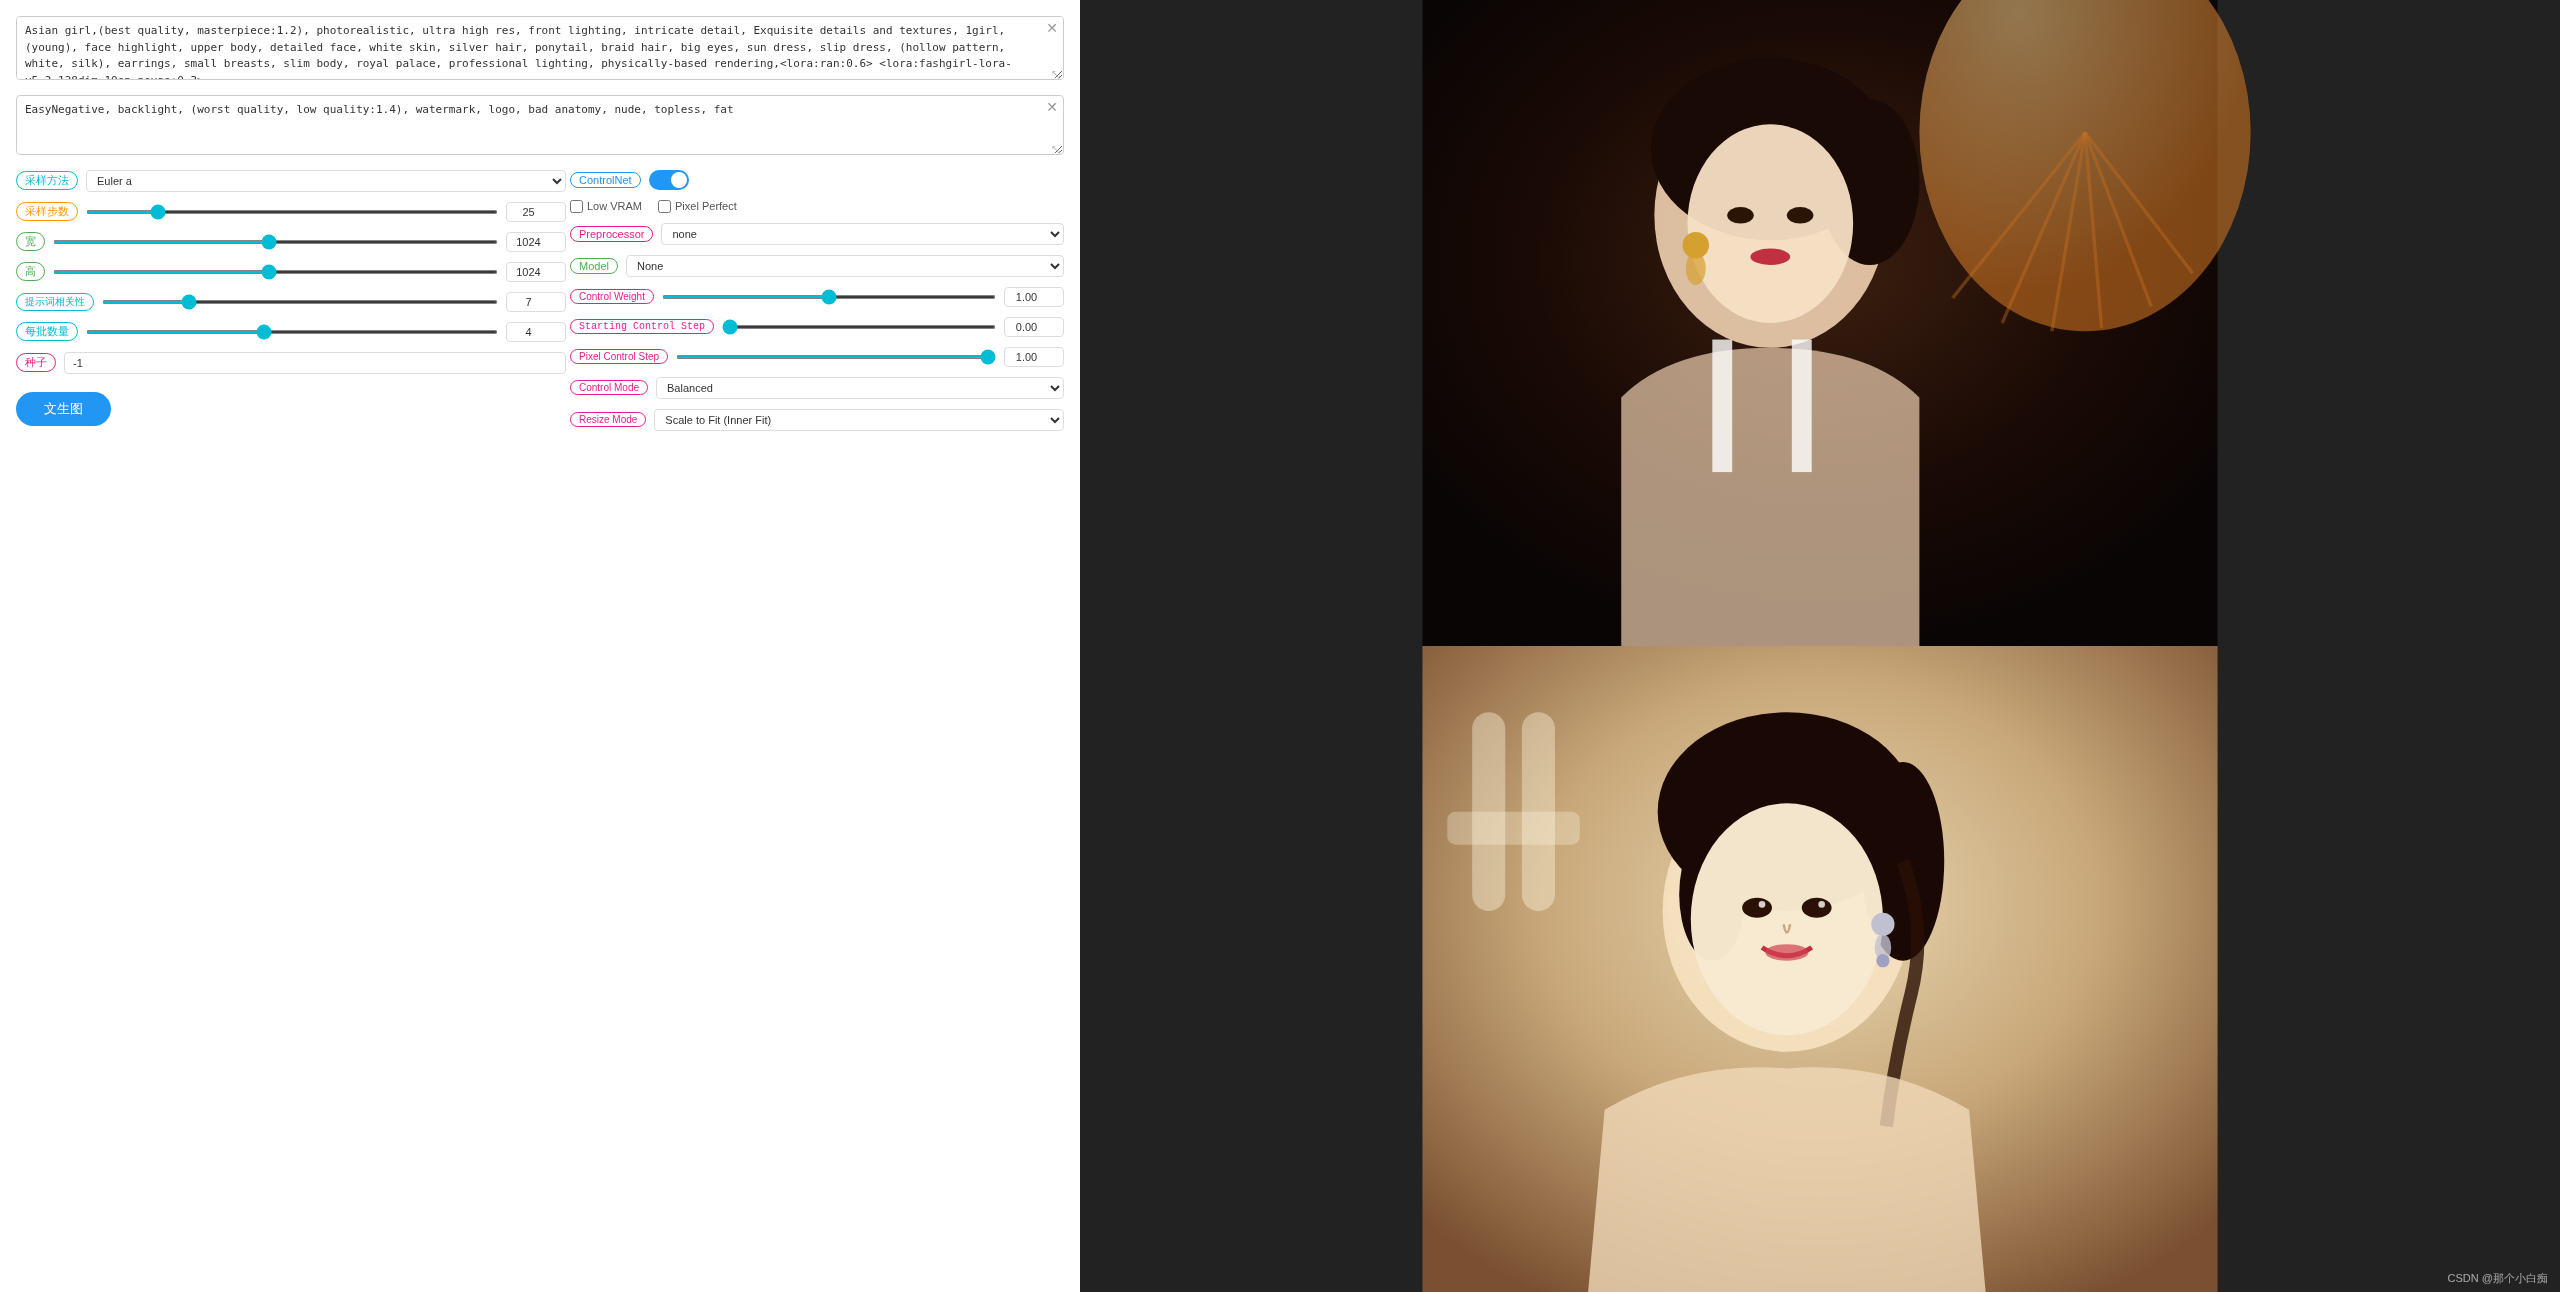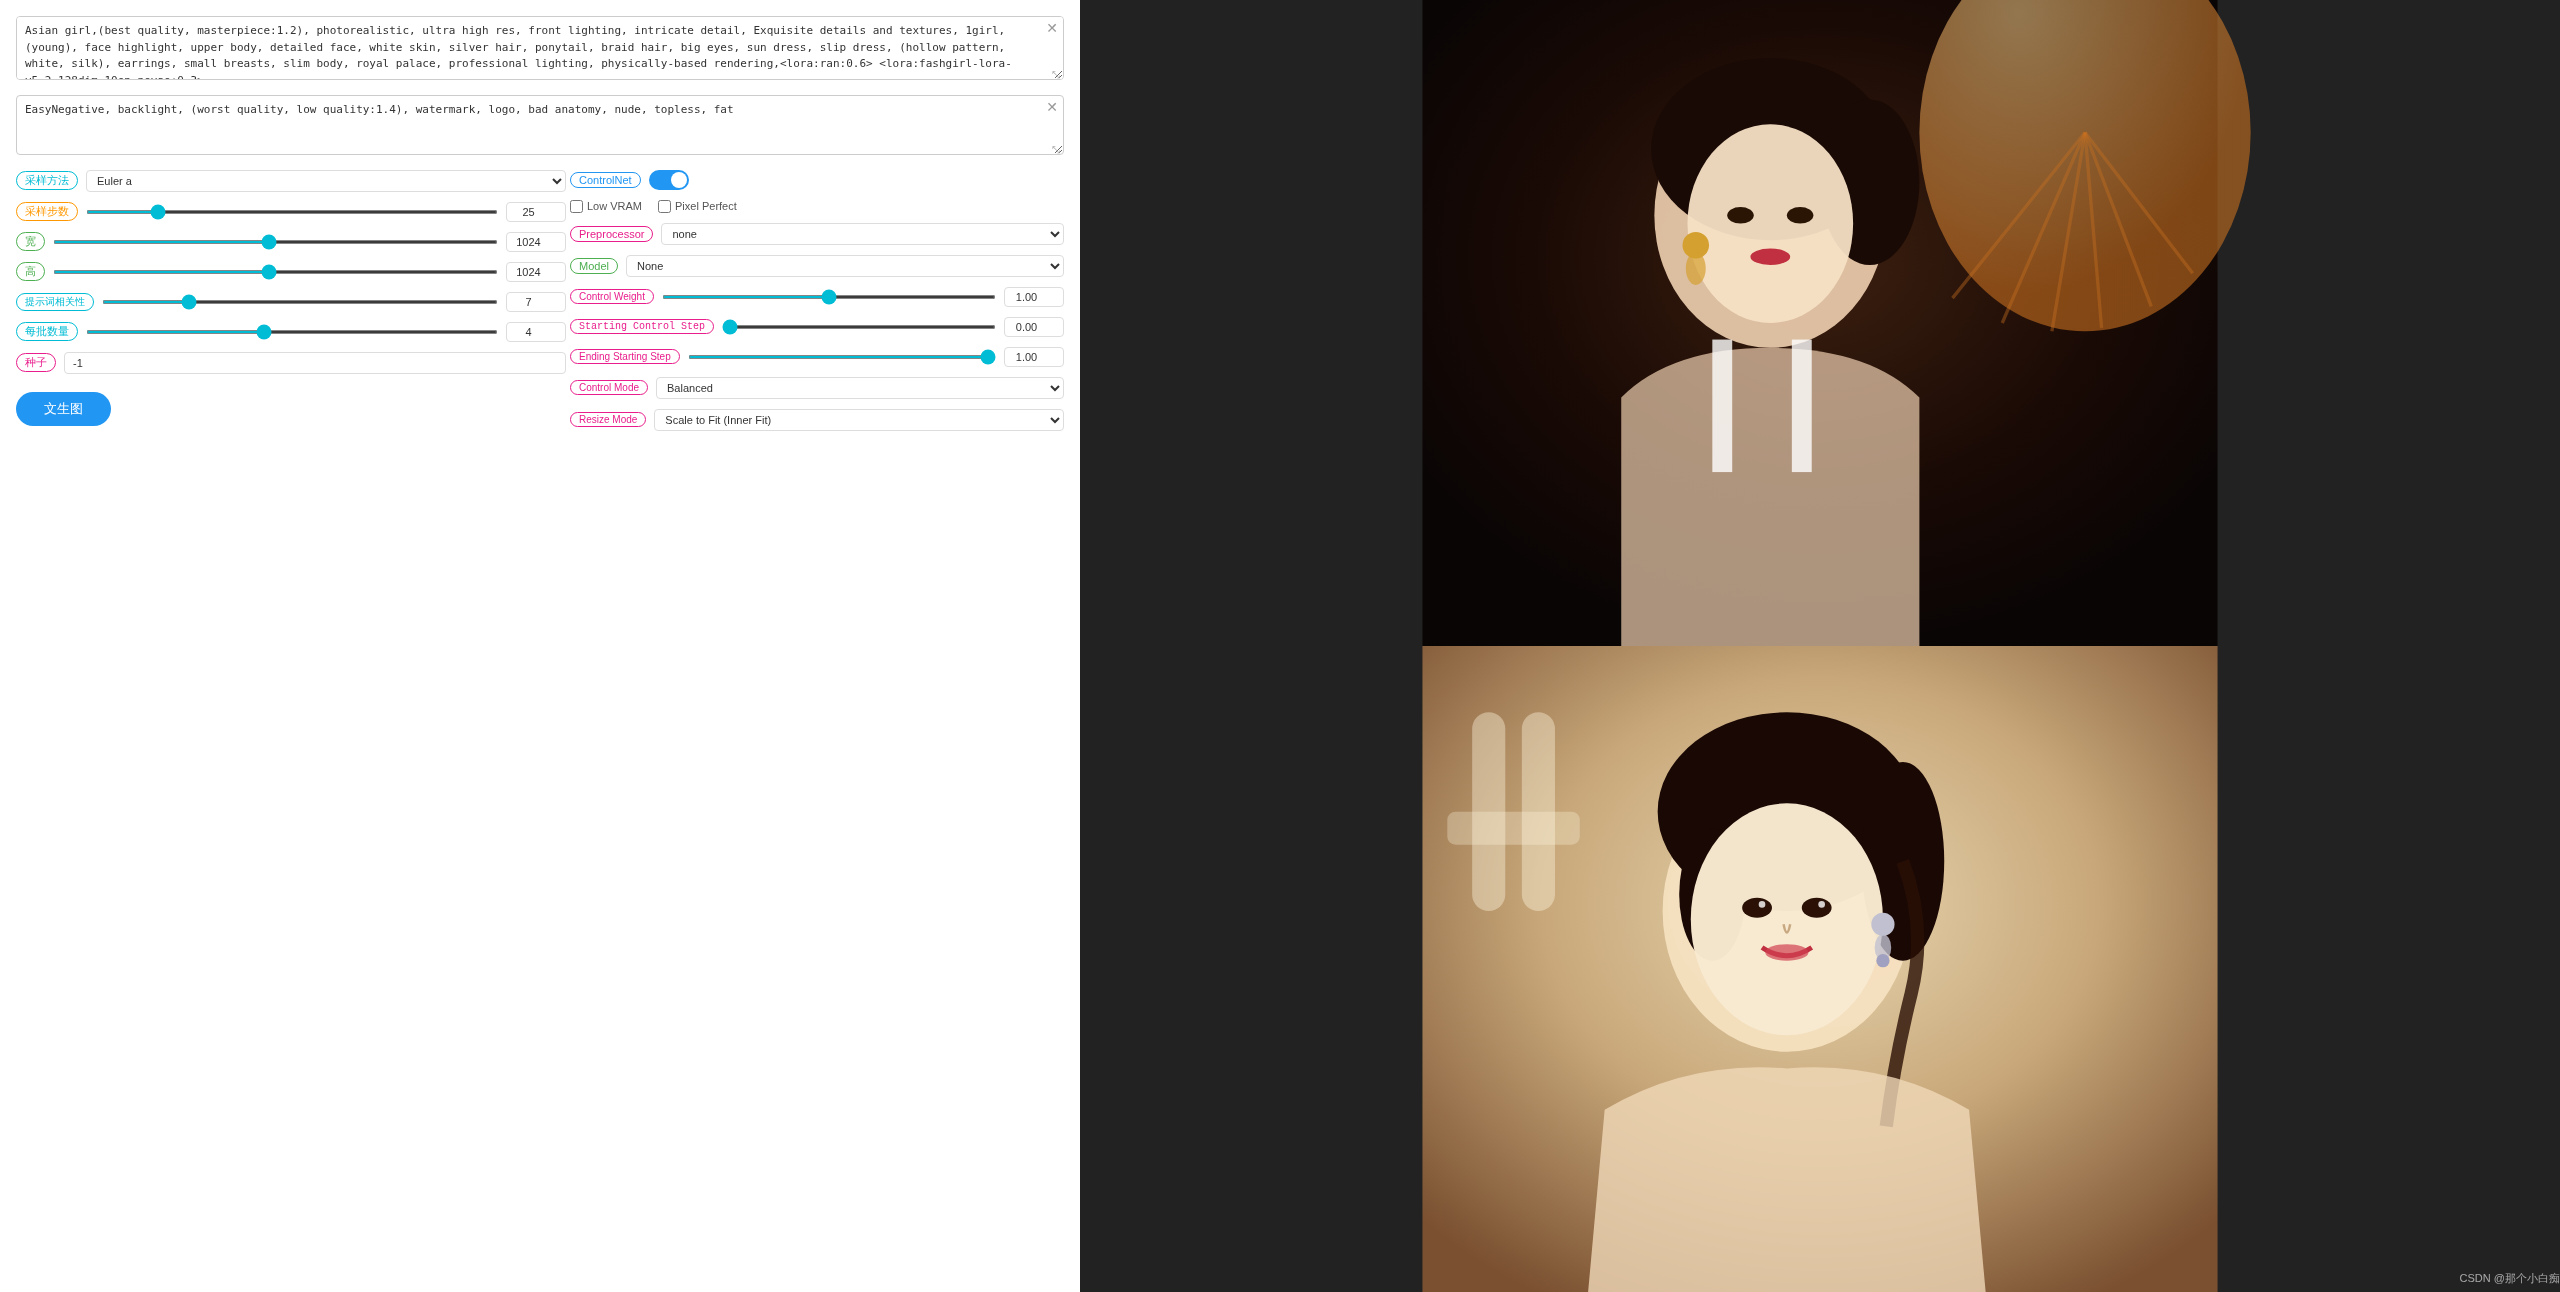--- a/index.html
+++ b/index.html
@@ -204,21 +204,21 @@
     }
     .img-top, .img-bottom {
       flex: 1;
       background: #222;
       overflow: hidden;
       position: relative;
     }
     .watermark {
       position: absolute;
       bottom: 6px;
-      right: 0;
+      right: 12px;
       color: rgba(255,255,255,0.6);
       font-size: 11px;
     }
 
     
     input[type=range].cyan-slider { accent-color: #00bcd4; }
   </style>
 </head>
 <body>
 
@@ -334,21 +334,21 @@
 
       <div class="param-row">
         <span class="param-label-badge badge-pink" style="font-size:10px;font-family:Liberation Mono, monospace;">Starting Control Step</span>
         <div class="slider-wrap">
           <input type="range" class="cyan-slider" min="0" max="1" step="0.01" value="0" style="">
         </div>
         <input type="number" class="param-input" value="0.00" step="0.01" style="">
       </div>
 
       <div class="param-row">
-        <span class="param-label-badge badge-pink" style="font-size:10px;">Ending Starting Step</span>
+        <span class="param-label-badge badge-pink" style="font-size:10px;">Pixel Control Step</span>
         <div class="slider-wrap">
           <input type="range" class="cyan-slider" min="0" max="1" step="0.01" value="1" style="">
         </div>
         <input type="number" class="param-input" value="1.00" step="0.01" style="">
       </div>
 
       <div class="param-row">
         <span class="param-label-badge badge-pink" style="font-size:10px;">Control Mode</span>
         <select class="param-select"><option>Balanced</option><option>My prompt is more important</option><option>ControlNet is more important</option></select>
       </div>

